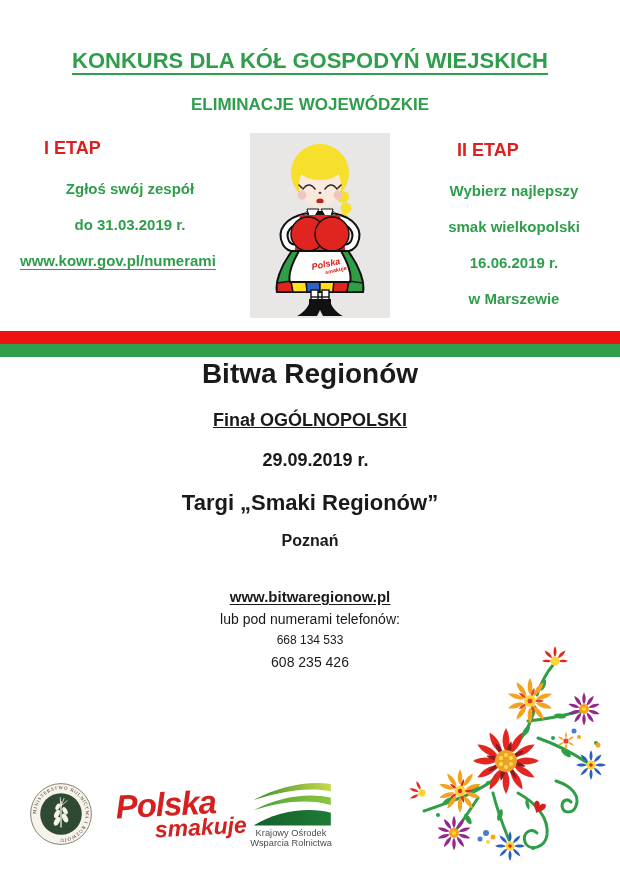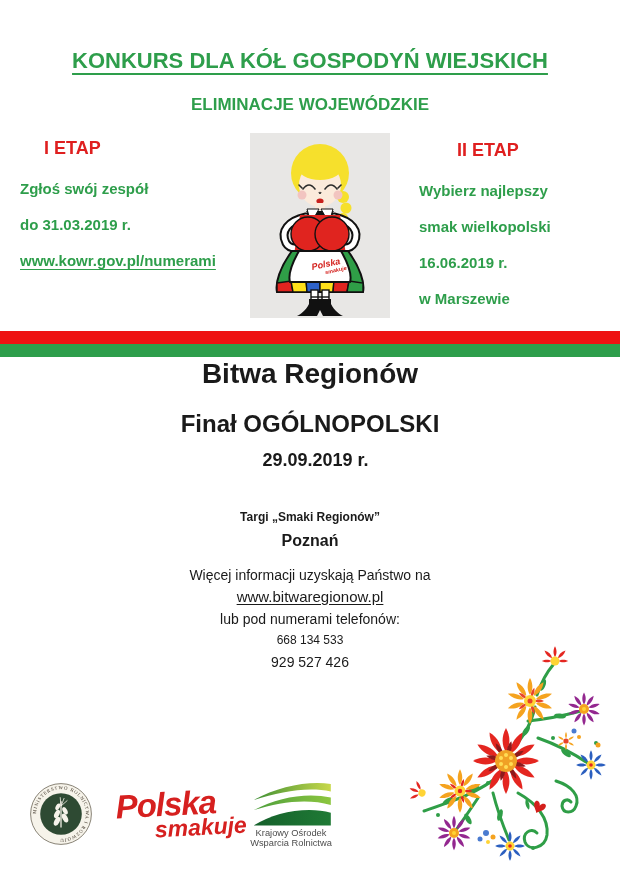--- a/index.html
+++ b/index.html
@@ -16,39 +16,39 @@
          font-size:22px;font-weight:bold;color:var(--green);}
   .title span{text-decoration:underline;text-decoration-thickness:2px;text-underline-offset:5px;}
   .subtitle{position:absolute;top:95px;left:0;right:0;text-align:center;
             font-size:17px;font-weight:bold;color:var(--green);}
 
   .col{position:absolute;font-weight:bold;}
   .col-left{left:20px;top:138px;width:220px;}
   .col-right{left:419px;top:140px;width:190px;}
   .stage-heading{color:var(--red);font-size:18px;margin-bottom:21px;margin-left:24px;}
   .col-right .stage-heading{margin-left:38px;}
-  .stage-line{color:var(--green);font-size:15px;margin-bottom:19px;}
+  .stage-line{color:var(--green);font-size:15px;margin-bottom:19px;text-align:center;}
   .stage-link{color:var(--green);font-size:15px;text-decoration:underline;
               text-underline-offset:3px;cursor:pointer;display:inline-block;}
 
   .illustration{position:absolute;left:250px;top:133px;width:140px;height:185px;}
 
   .bar{position:absolute;left:0;top:331px;width:620px;}
   .bar-red{height:13px;background:#EE1212;}
   .bar-green{height:13px;background:var(--green);}
 
   .center-txt{position:absolute;left:0;right:0;text-align:center;color:var(--ink);font-weight:bold;}
   .main-title{top:358px;font-size:28px;}
-  .main-l1{top:410px;font-size:24px;}
+  .main-l1{top:410px;font-size:18px;text-decoration:underline;}
   .main-l2{top:450px;font-size:18px;padding-left:11px;}
-  .main-l3{top:510px;font-size:12px;}
+  .main-l3{top:490px;font-size:22px;}
   .main-l4{top:532px;font-size:16px;}
 
   .info-l1{top:567px;font-size:14px;font-weight:normal;}
-  .info-link{top:588px;font-size:15px;font-weight:normal;}
+  .info-link{top:588px;font-size:15px;font-weight:bold;}
   .info-link span{text-decoration:underline;text-underline-offset:2px;cursor:pointer;}
   .info-l2{top:611px;font-size:14px;font-weight:normal;}
   .info-phone1{top:633px;font-size:12px;font-weight:normal;}
   .info-phone2{top:654px;font-size:14px;font-weight:normal;}
 
   .floral{position:absolute;left:408px;top:643px;width:207px;height:232px;}
 
   .seal{position:absolute;left:29px;top:782px;width:64px;height:64px;}
   .polska-logo{position:absolute;left:116px;top:787px;color:#D6201F;
                font-style:italic;font-weight:bold;transform:rotate(-3deg);}
@@ -154,27 +154,26 @@
     <div class="bar-red"></div>
     <div class="bar-green"></div>
   </div>
 
   <div class="center-txt main-title">Bitwa Regionów</div>
   <div class="center-txt main-l1">Finał OGÓLNOPOLSKI</div>
   <div class="center-txt main-l2">29.09.2019 r.</div>
   <div class="center-txt main-l3">Targi „Smaki Regionów”</div>
   <div class="center-txt main-l4">Poznań</div>
 
-  <div class="center-txt info-l1">Więcej informacji uzyskają Państwo na</div>
   <div class="center-txt info-link">
     <span>www.bitwaregionow.pl</span>
   </div>
   <div class="center-txt info-l2">lub pod numerami telefonów:</div>
   <div class="center-txt info-phone1">668 134 533</div>
-  <div class="center-txt info-phone2">929 527 426</div>
+  <div class="center-txt info-phone2">608 235 426</div>
 
   <svg class="floral" viewBox="0 0 207 232" xmlns="http://www.w3.org/2000/svg">
     <defs>
       <path id="pet" d="M0,-9 C4,-15 5,-24 0,-33 C-5,-24 -4,-15 0,-9 Z"></path>
     </defs>
 
     <g stroke="#2F9E47" stroke-width="3" fill="none" stroke-linecap="round">
       <path d="M16,168 C45,158 70,150 92,132"></path>
       <path d="M104,106 C118,92 124,78 127,64"></path>
       <path d="M129,52 C133,40 139,29 145,22"></path>

